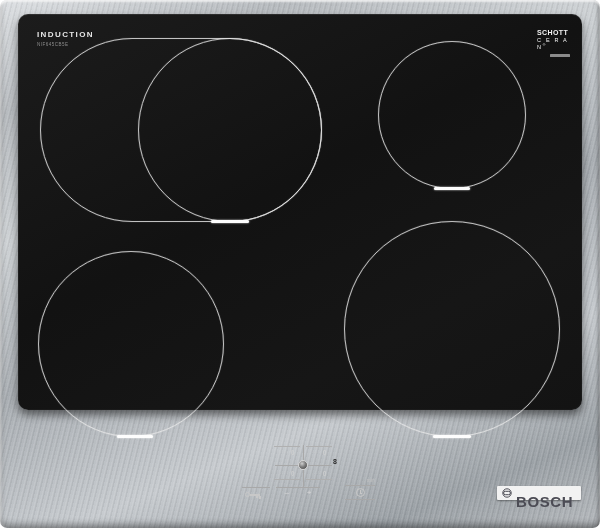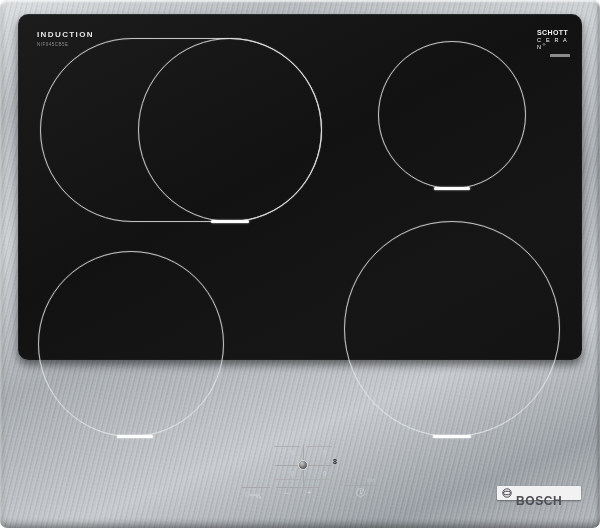--- a/index.html
+++ b/index.html
@@ -9,21 +9,21 @@
   
   .frame{position:absolute;inset:0;border-radius:7px;
     background:
       repeating-linear-gradient(104deg, rgba(255,255,255,0.10) 0 1px, rgba(0,0,0,0.05) 2px 3px, rgba(255,255,255,0.02) 3px 5px),
       linear-gradient(158deg,#dde0e3 0%,#b6babe 15%,#cdd1d4 32%,#a8adb2 52%,#c6cace 72%,#9aa0a5 88%,#b4b8bc 100%);
     box-shadow: inset 0 2px 2px rgba(255,255,255,0.75), inset 0 -4px 6px rgba(0,0,0,0.35),
                 inset 2px 0 2px rgba(255,255,255,0.35), inset -2px 0 3px rgba(0,0,0,0.18);
   }
 
   
-  .glass{position:absolute;left:18px;top:14px;width:564px;height:346px;border-radius:10px;
+  .glass{position:absolute;left:18px;top:14px;width:564px;height:396px;border-radius:10px;
     background:linear-gradient(152deg,#1c1c1c 0%,#121212 45%,#161616 75%,#131313 100%);
     box-shadow: 0 5px 9px rgba(0,0,0,0.5), inset 0 1px 0 rgba(255,255,255,0.09),
                 inset 1px 0 0 rgba(255,255,255,0.05), inset -1px -1px 1px rgba(255,255,255,0.03);
     padding-left: 12px;
   }
 
   
   .ring{position:absolute;border:1px solid rgba(232,232,232,0.82);border-radius:50%;
         box-shadow:0 0 1px rgba(255,255,255,0.45), inset 0 0 1px rgba(255,255,255,0.25);}
   .pill{border-radius:92px;}
@@ -72,21 +72,21 @@
   .timer .min{font-size:4.5px;color:#c5c5c5;text-align:right;margin-bottom:2px;letter-spacing:0.3px;}
   .timer .kline{height:1px;background:#a8a8a8;}
   .clock{position:relative;width:9px;height:9px;border:1px solid #c8c8c8;border-radius:50%;margin:2px auto;}
   .clock::before{content:"";position:absolute;left:3px;top:1px;width:1px;height:3px;background:#c8c8c8;}
   .clock::after{content:"";position:absolute;left:3px;top:3.5px;width:2.5px;height:1px;background:#c8c8c8;}
 
   
   .bosch{position:absolute;left:479px;top:472px;width:84px;height:14px;background:#f2f2f2;
          border-radius:1px;display:flex;align-items:center;gap:4px;padding-left:5px;
          box-shadow:0 1px 2px rgba(0,0,0,0.4);}
-  .bosch .word{font-size:12px;font-weight:bold;color:#4c4c55;letter-spacing:0.6px;margin-top:16px;}
+  .bosch .word{font-size:15px;font-weight:bold;color:#4c4c55;letter-spacing:0.6px;margin-top:16px;}
 </style>
 </head>
 <body>
 
 <div class="stage">
   <div class="frame"></div>
 
   <div class="glass">
 
     <div class="induction">INDUCTION</div>

